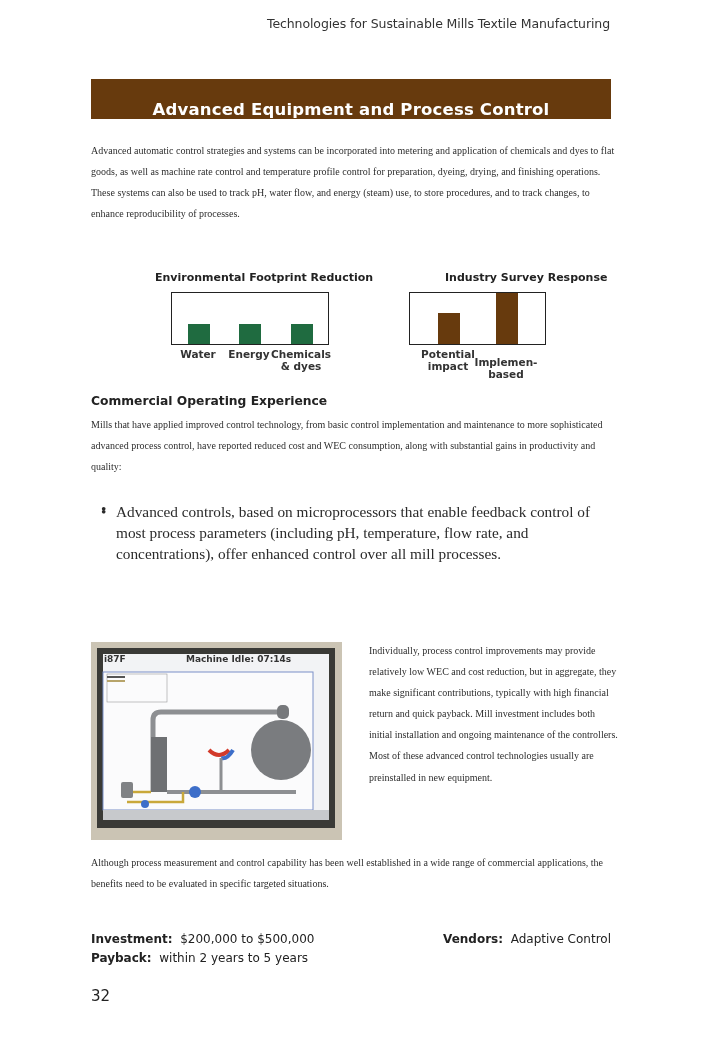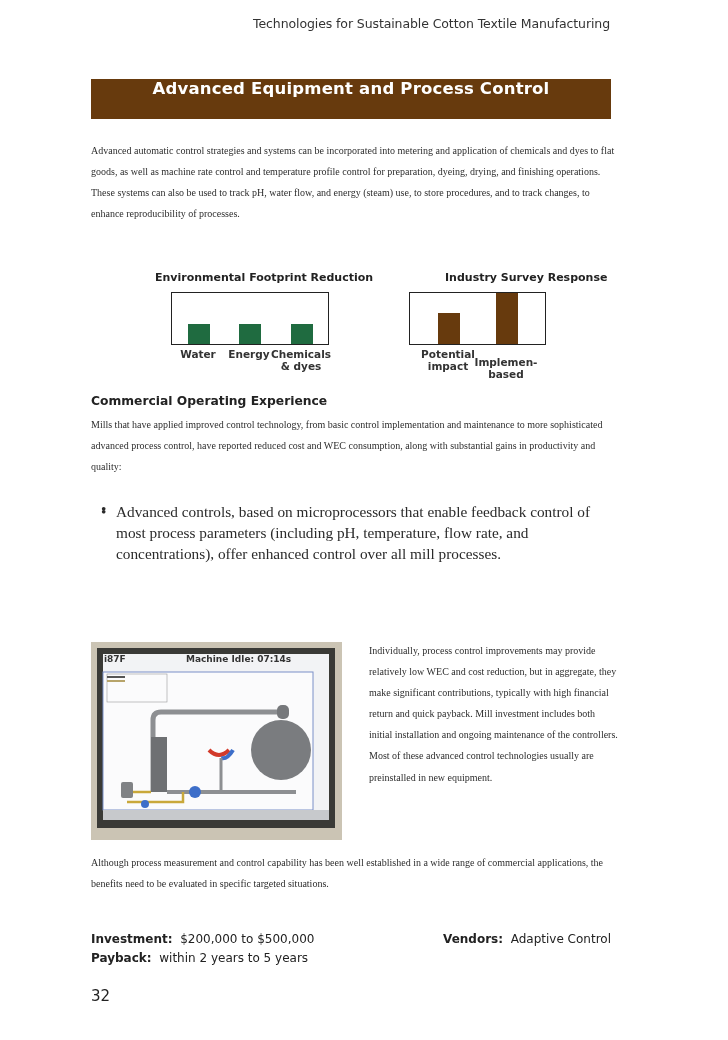--- a/index.html
+++ b/index.html
@@ -1,21 +1,21 @@
 <!DOCTYPE html>
 <html><head>
 <meta charset="utf-8">
 <style>
   html, body { margin:0; padding:0; background:#fff; }
   body { width:728px; height:1040px; position:relative; overflow:hidden; color:#2a2a2a; }
   .sans { font-family: "DejaVu Sans", "Liberation Sans", sans-serif; }
   .serif { font-family: "Liberation Serif", "DejaVu Serif", serif; }
   #running-head { position:absolute; top:16px; right:118px; font-size:12.5px; color:#333; letter-spacing:-0.1px; }
   #banner { position:absolute; left:91px; top:79px; width:520px; height:40px; background:#673a0d; color:#fff;
-            display:flex; align-items:flex-start; justify-content:center; font-weight:bold; font-size:16.5px; letter-spacing:0.2px; }
+            display:flex; align-items:flex-end; justify-content:center; font-weight:bold; font-size:16.5px; letter-spacing:0.2px; }
   .para { position:absolute; left:91px; width:530px; font-size:10px; line-height:21.1px; color:#2d2d2d; }
   #intro { top:140px; }
   .chart-title { position:absolute; font-size:11px; font-weight:bold; color:#222; white-space:nowrap; }
   .chart-box { position:absolute; border:1.5px solid #222; box-sizing:border-box; }
   .bar { position:absolute; bottom:0; width:22px; }
   .tick { position:absolute; font-size:10.5px; color:#333; text-align:center; line-height:11.5px; width:70px;font-weight:bold; }
   #sec-heading { position:absolute; left:91px; top:394px; font-size:12.3px; font-weight:bold; color:#222; }
   #exp-para { top:414px; }
   ul.bullets { position:absolute; left:91px; top:498px; width:530px; margin:0; padding:0; list-style:none; font-size:15.3px; line-height:21.1px; }
   ul.bullets li { position:relative; padding-left:25px; margin-bottom:3px; }
@@ -23,21 +23,21 @@
   #photo { position:absolute; left:91px; top:642px; width:251px; height:198px; background:#cfc9bb; }
   #side-para { left:369px; top:640px; width:250px; }
   #closing-para { top:852px; }
   .meta { position:absolute; font-size:12px; color:#222; }
   .meta b { font-weight:bold; }
   #page-num { position:absolute; left:91px; top:987px; font-size:15px; color:#222; }
 </style>
 </head>
 <body>
 
-<div id="running-head" class="sans">Technologies for Sustainable Cotton Textile Manufacturing</div>
+<div id="running-head" class="sans">Technologies for Sustainable Mills Textile Manufacturing</div>
 
 <div id="banner" class="sans">
   <span>Advanced Equipment and Process Control</span>
 </div>
 
 <div id="intro" class="para serif">Advanced automatic control strategies and systems can be incorporated into metering and application of chemicals and dyes to flat goods, as well as machine rate control and temperature profile control for preparation, dyeing, drying, and finishing operations. These systems can also be used to track pH, water flow, and energy (steam) use, to store procedures, and to track changes, to enhance reproducibility of processes.</div>
 
 <div>
   <div class="chart-title sans" style="left:155px; top:271px;">Environmental Footprint Reduction</div>
   <div class="chart-box" style="left:171px; top:292px; width:158px; height:53px;">

